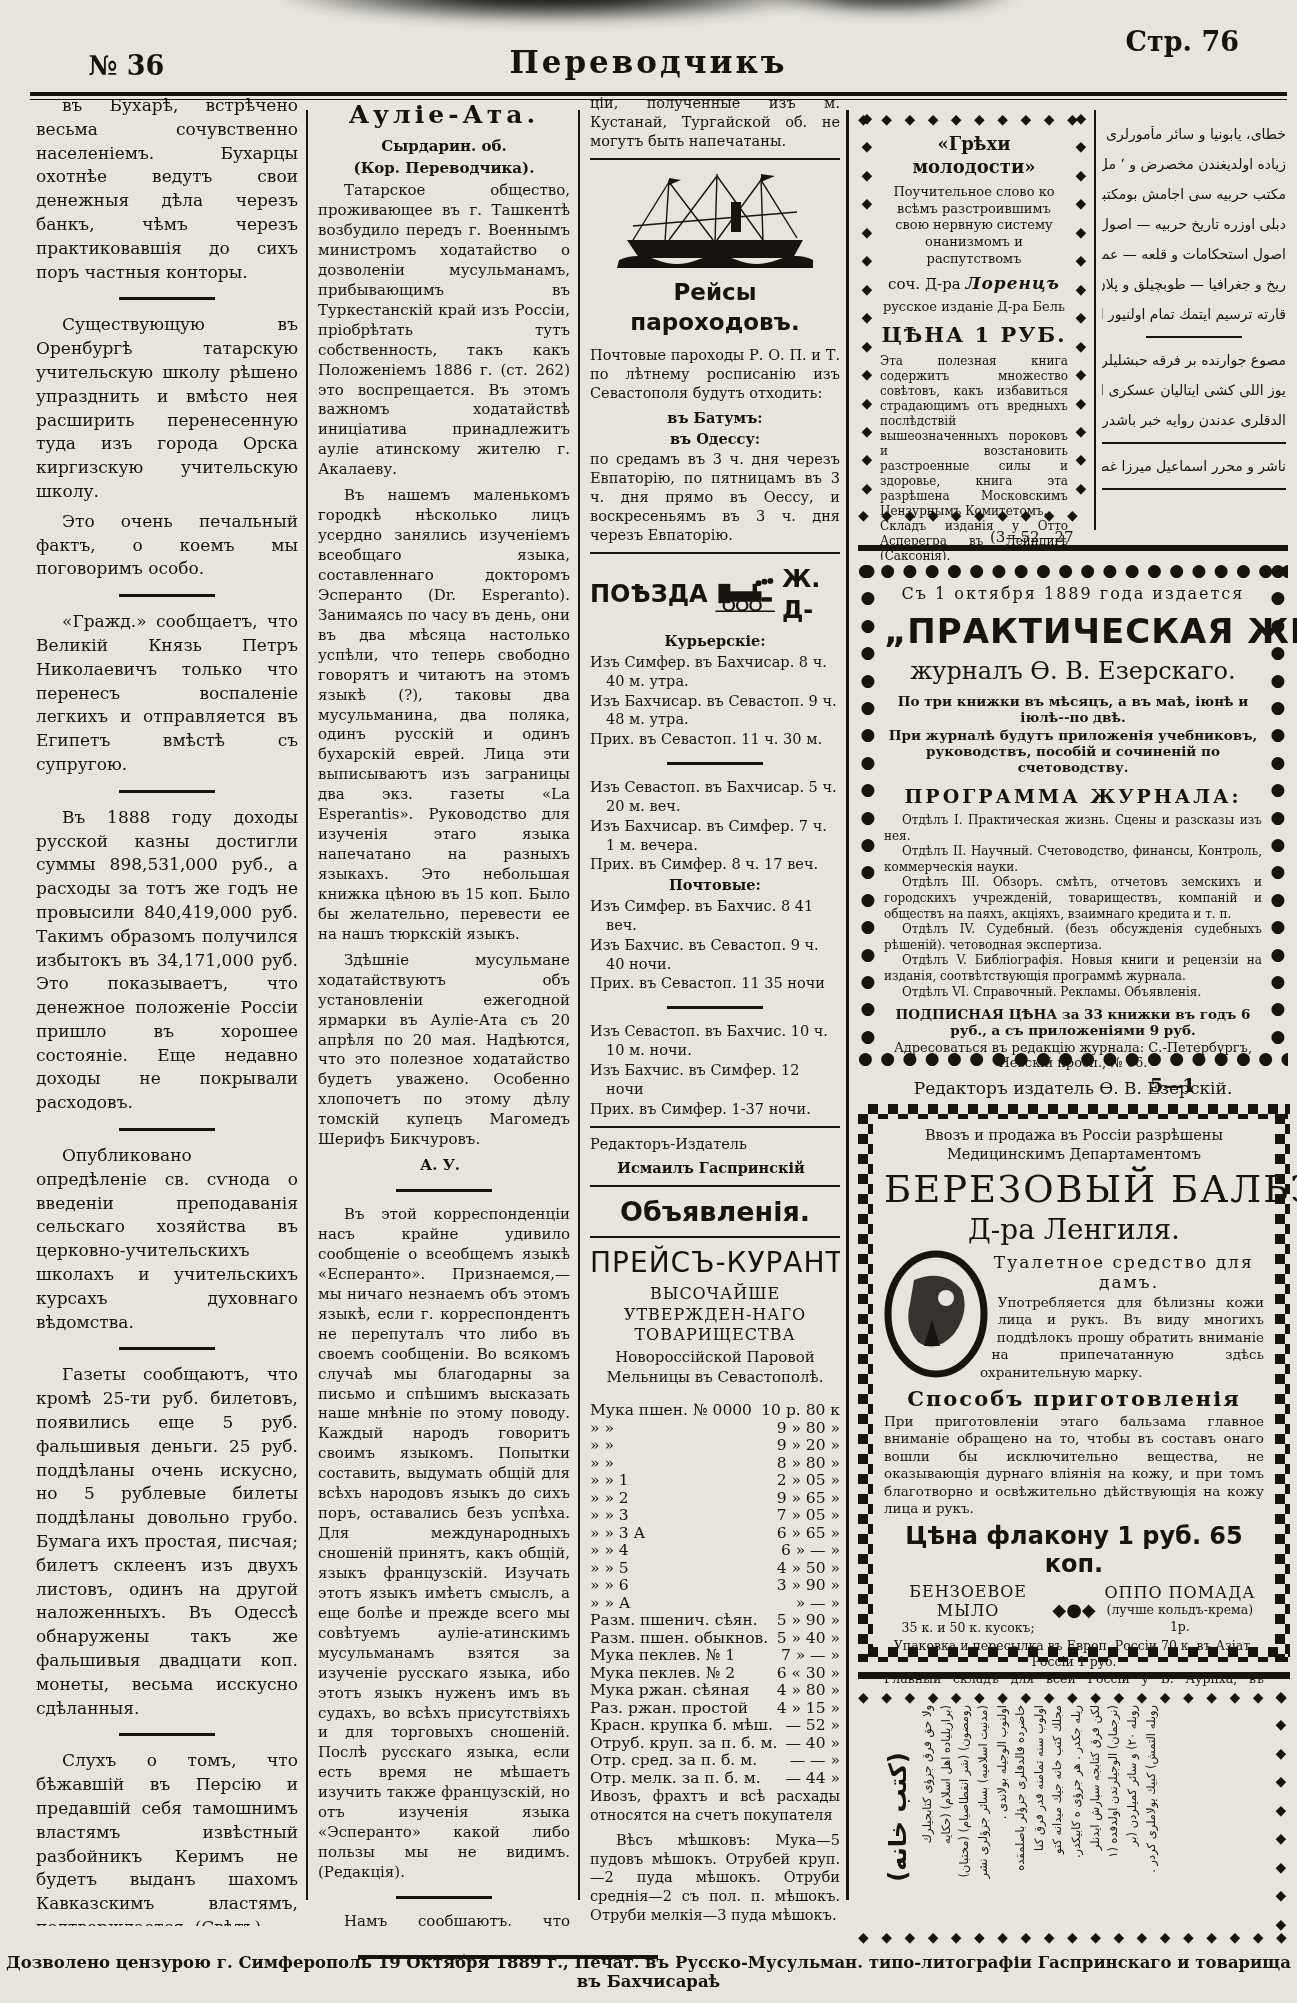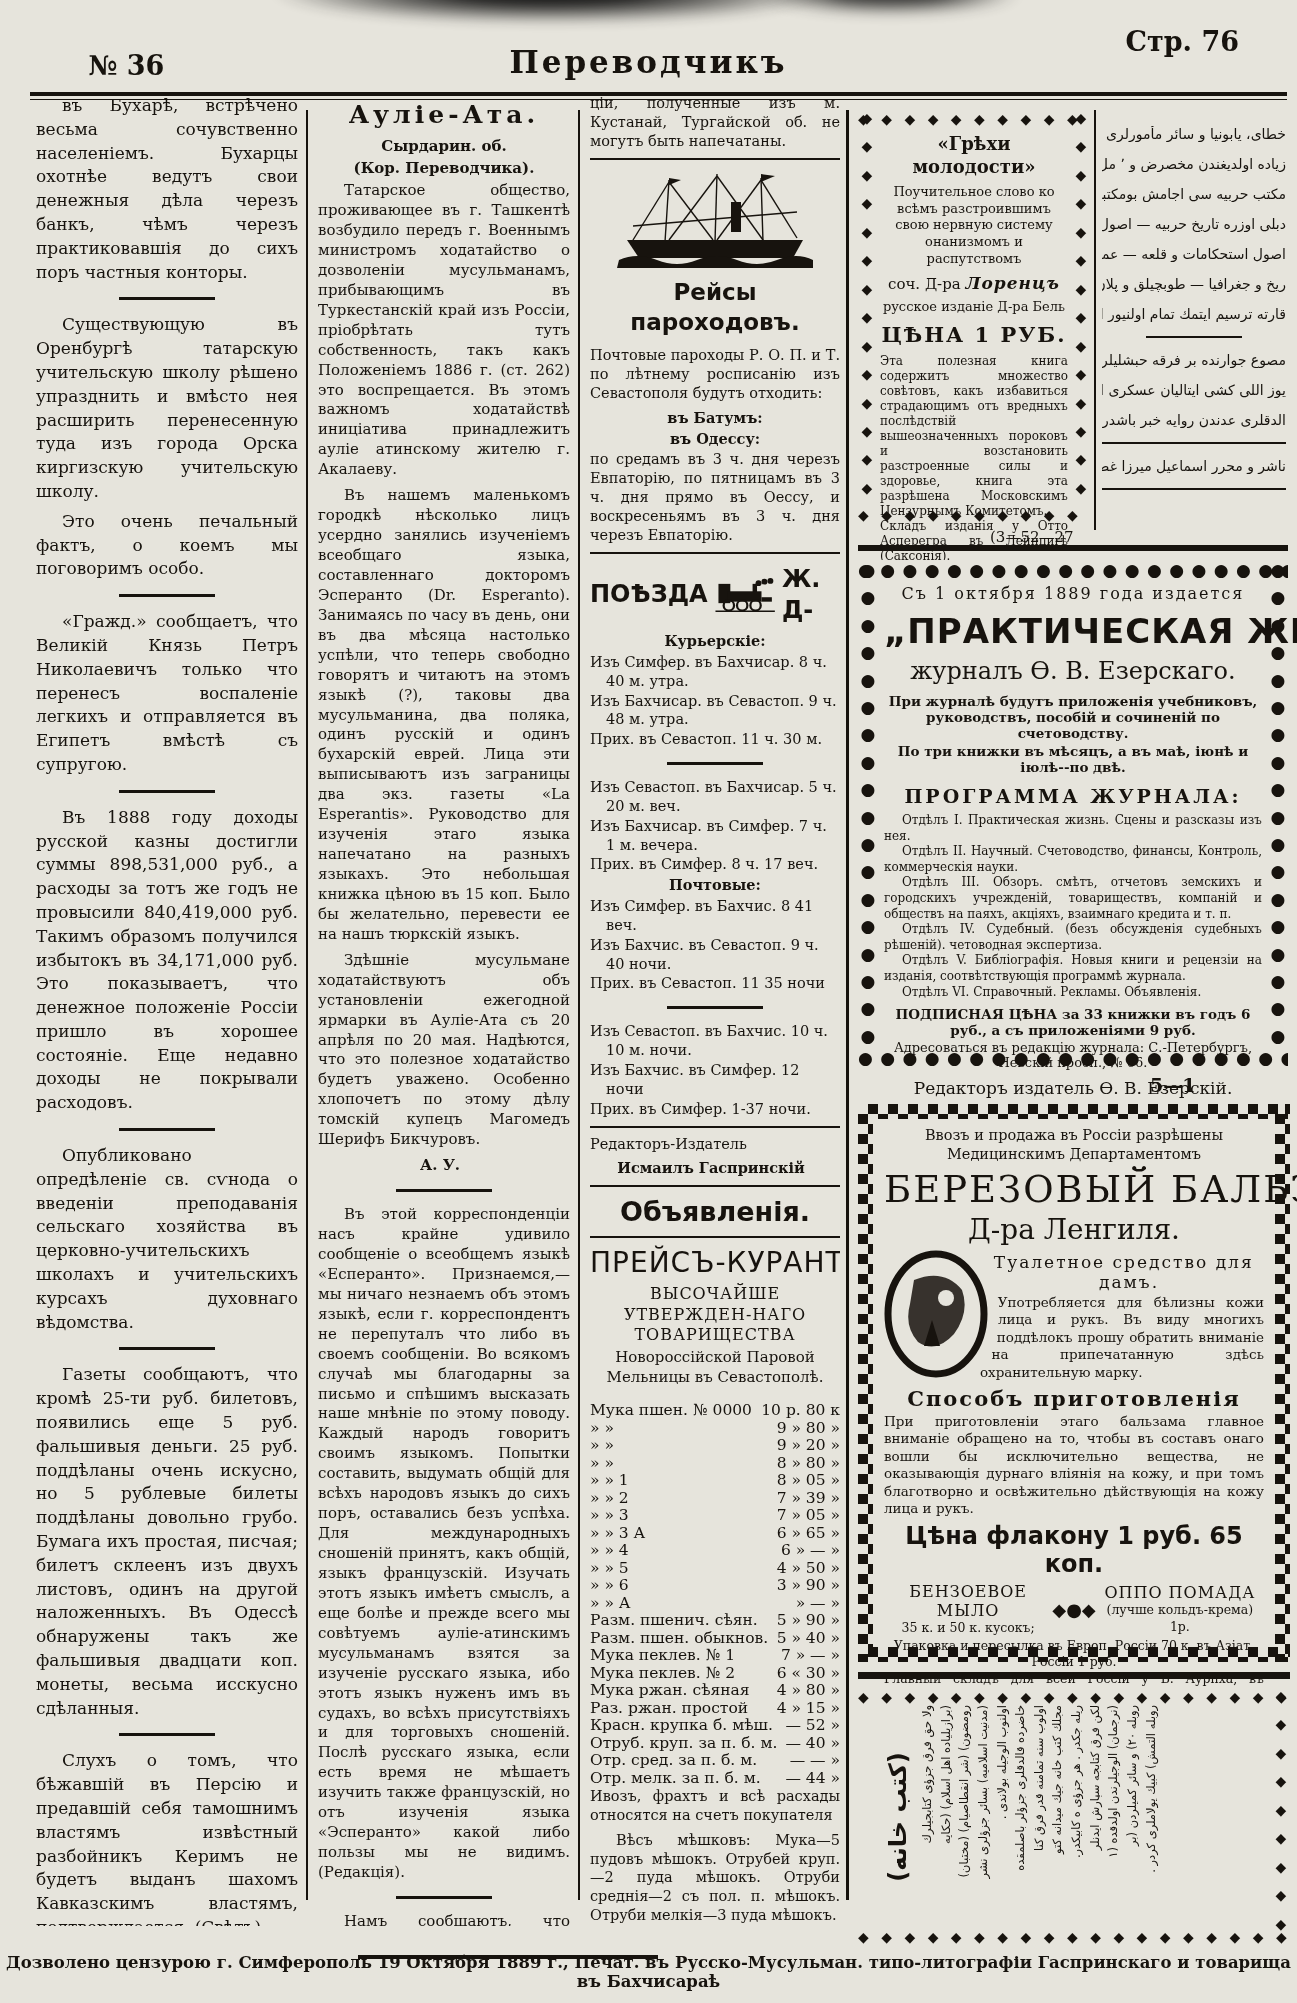--- a/index.html
+++ b/index.html
@@ -256,25 +256,25 @@
         <div class="price-row">
           <span class="pn">»        »</span>
           <span class="pv">9 » 20 »</span>
         </div>
         <div class="price-row">
           <span class="pn">»        »</span>
           <span class="pv">8 » 80 »</span>
         </div>
         <div class="price-row">
           <span class="pn">»        »     1</span>
-          <span class="pv">8 » 05 »</span>
+          <span class="pv">2 » 05 »</span>
         </div>
         <div class="price-row">
           <span class="pn">»        »     2</span>
-          <span class="pv">7 » 39 »</span>
+          <span class="pv">9 » 65 »</span>
         </div>
         <div class="price-row">
           <span class="pn">»        »     3</span>
           <span class="pv">7 » 05 »</span>
         </div>
         <div class="price-row">
           <span class="pn">»        »     3 А</span>
           <span class="pv">6 » 65 »</span>
         </div>
         <div class="price-row">
@@ -379,22 +379,22 @@
   <div class="bar" style="left:858px;top:545px;width:430px;height:6px;"></div>
   <div class="adbox" style="left:858px;top:560px;width:430px;height:508px;">
     <div class="bead-h bead-top">● ● ● ● ● ● ● ● ● ● ● ● ● ● ● ● ● ● ● ● ● ● ● ● ● ● ● ● ● ● ● ● ● ● ● ● ● ● ● ● </div>
     <div class="bead-h bead-bottom">● ● ● ● ● ● ● ● ● ● ● ● ● ● ● ● ● ● ● ● ● ● ● ● ● ● ● ● ● ● ● ● ● ● ● ● ● ● ● ● </div>
     <div class="bead-v bead-left">● ● ● ● ● ● ● ● ● ● ● ● ● ● ● ● ● ● ● ● ● ● ● ● ● ● ● ● ● ● ● ● ● ● ● ● ● ● ● ● </div>
     <div class="bead-v bead-right">● ● ● ● ● ● ● ● ● ● ● ● ● ● ● ● ● ● ● ● ● ● ● ● ● ● ● ● ● ● ● ● ● ● ● ● ● ● ● ● </div>
     <div class="pz-inner">
       <div class="pz-line1">Съ 1 октября 1889 года издается</div>
       <div class="pz-title">„ПРАКТИЧЕСКАЯ ЖИЗНЬ“</div>
       <div class="pz-sub">журналъ Ѳ. В. Езерскаго.</div>
+      <div class="pz-l">По три книжки въ мѣсяцъ, а въ маѣ, іюнѣ и іюлѣ--по двѣ.</div>
       <div class="pz-l">При журналѣ будутъ приложенія учебниковъ, руководствъ, пособій и сочиненій по счетоводству.</div>
-      <div class="pz-l">По три книжки въ мѣсяцъ, а въ маѣ, іюнѣ и іюлѣ--по двѣ.</div>
       <div class="pz-prog-head">ПРОГРАММА ЖУРНАЛА:</div>
       <div>
           <p class="pz-prog">Отдѣлъ I. Практическая жизнь. Сцены и разсказы изъ нея.</p>
           <p class="pz-prog">Отдѣлъ II. Научный. Счетоводство, финансы, Контроль, коммерческія науки.</p>
           <p class="pz-prog">Отдѣлъ III. Обзоръ. смѣтъ, отчетовъ земскихъ и городскихъ учрежденій, товариществъ, компаній и обществъ на паяхъ, акціяхъ, взаимнаго кредита и т. п.</p>
           <p class="pz-prog">Отдѣлъ IV. Судебный. (безъ обсужденія судебныхъ рѣшеній). четоводная экспертиза.</p>
           <p class="pz-prog">Отдѣлъ V. Библіографія. Новыя книги и рецензіи на изданія, соотвѣтствующія программѣ журнала.</p>
           <p class="pz-prog">Отдѣлъ VI. Справочный. Рекламы. Объявленія.</p>
         </div>
       <div class="pz-price">ПОДПИСНАЯ ЦѢНА за 33 книжки въ годъ 6 руб., а съ приложеніями 9 руб.</div>

